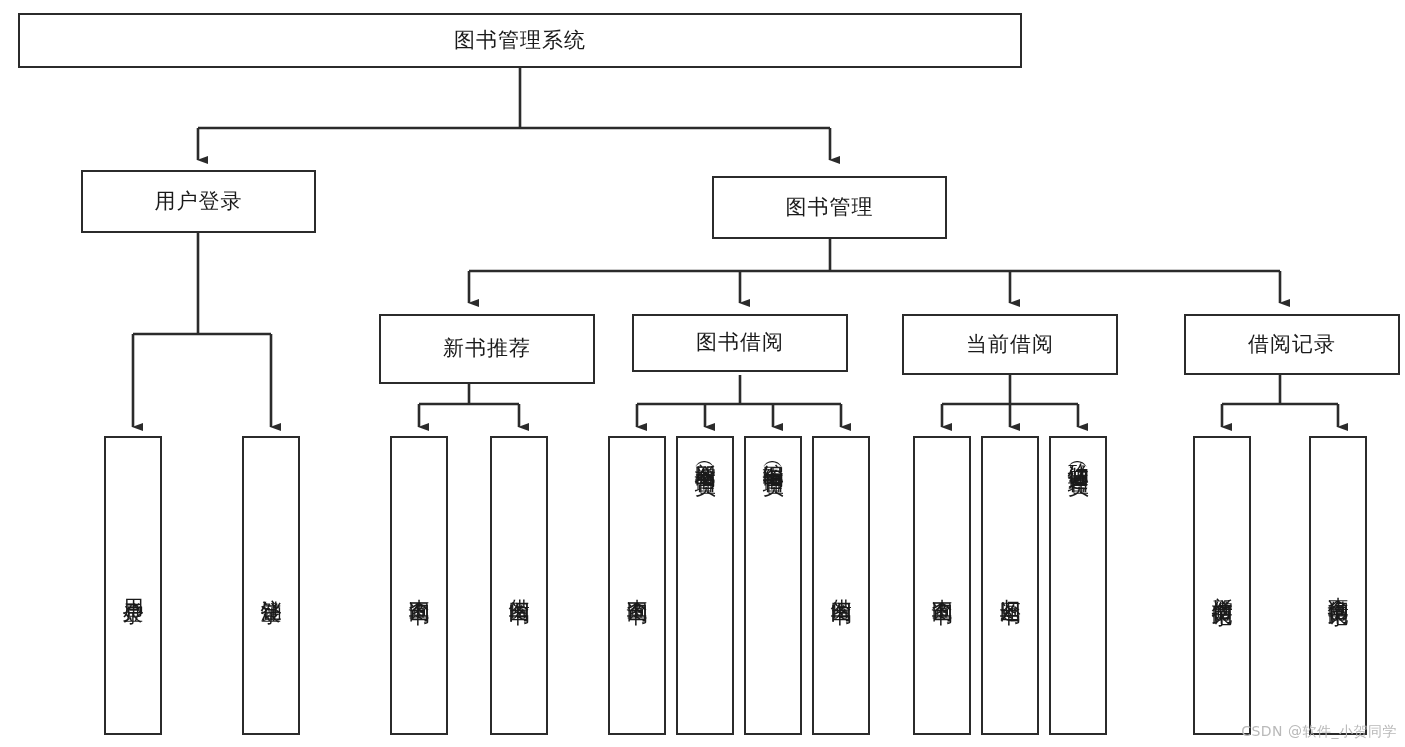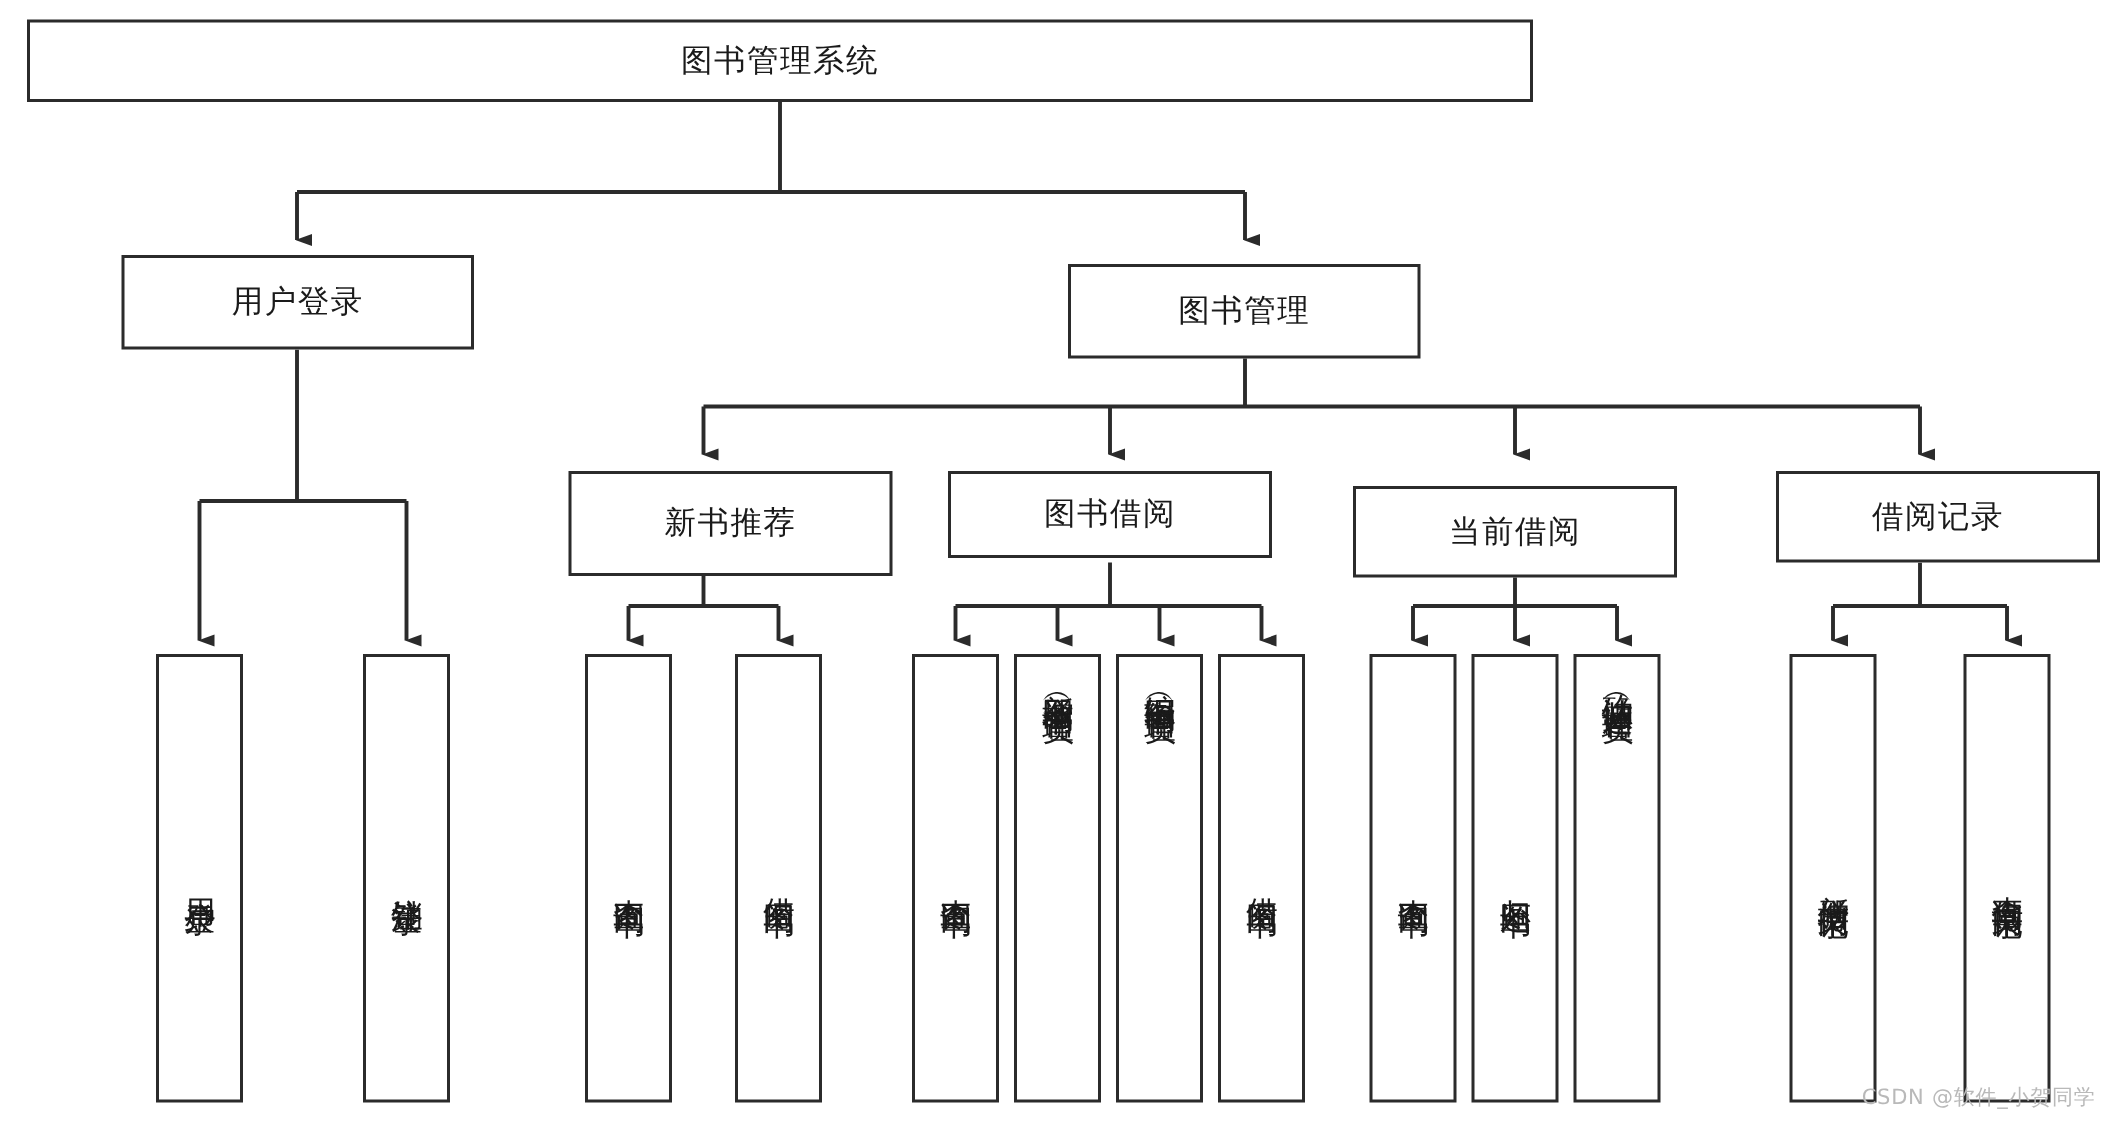--- a/index.html
+++ b/index.html
@@ -141,21 +141,21 @@
   <div class="node-box" style="left:712px; top:176px; width:235px; height:63px;">
     <span class="node-label-h">图书管理</span>
   </div>
 
   <div class="node-box" style="left:379px; top:314px; width:216px; height:70px;">
     <span class="node-label-h">新书推荐</span>
   </div>
   <div class="node-box" style="left:632px; top:314px; width:216px; height:58px;">
     <span class="node-label-h">图书借阅</span>
   </div>
-  <div class="node-box" style="left:902px; top:324px; width:216px; height:61px;align-items:center;">
+  <div class="node-box" style="left:902px; top:314px; width:216px; height:61px;align-items:center;">
     <span class="node-label-h">当前借阅</span>
   </div>
   <div class="node-box" style="left:1172px; top:314px; width:216px; height:61px;margin-left:12px;">
     <span class="node-label-h">借阅记录</span>
   </div>
 
   <div class="node-box leaf-box center-v" style="left:104px; top:436px; width:58px; height:299px;">
     <span class="node-label-v">用户登录</span>
   </div>
   <div class="node-box leaf-box center-v" style="left:242px; top:436px; width:58px; height:299px;">

